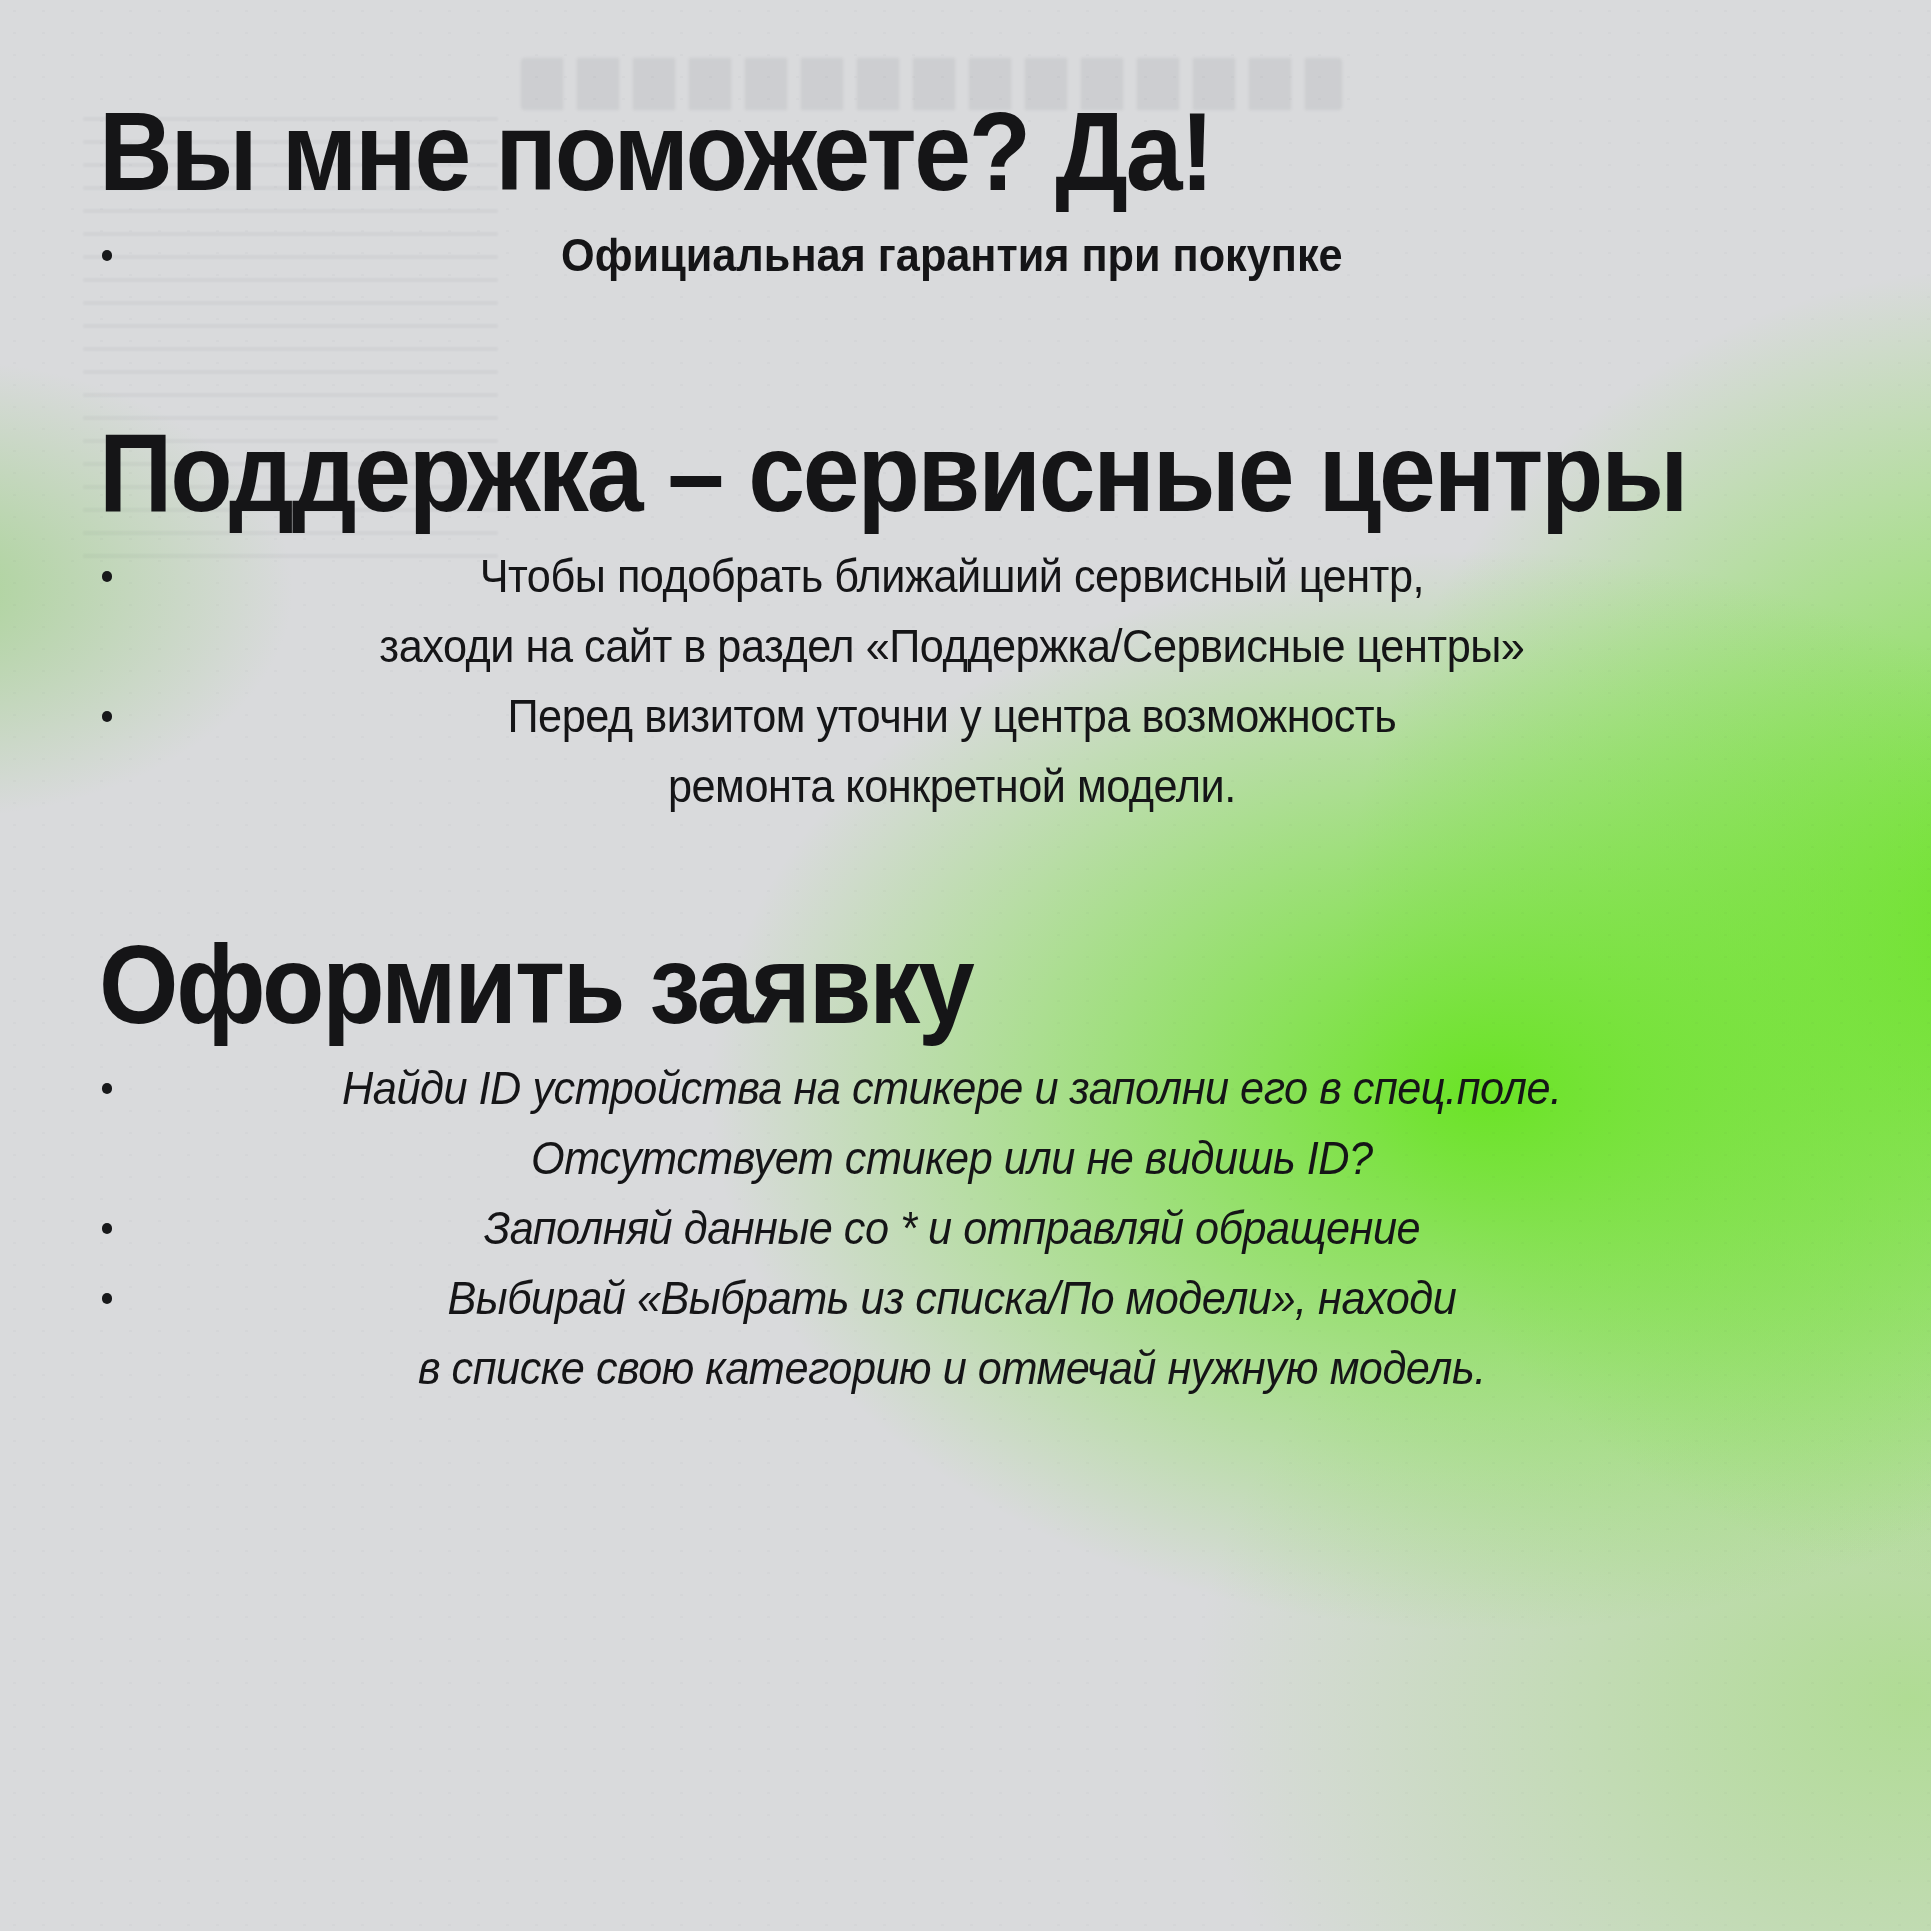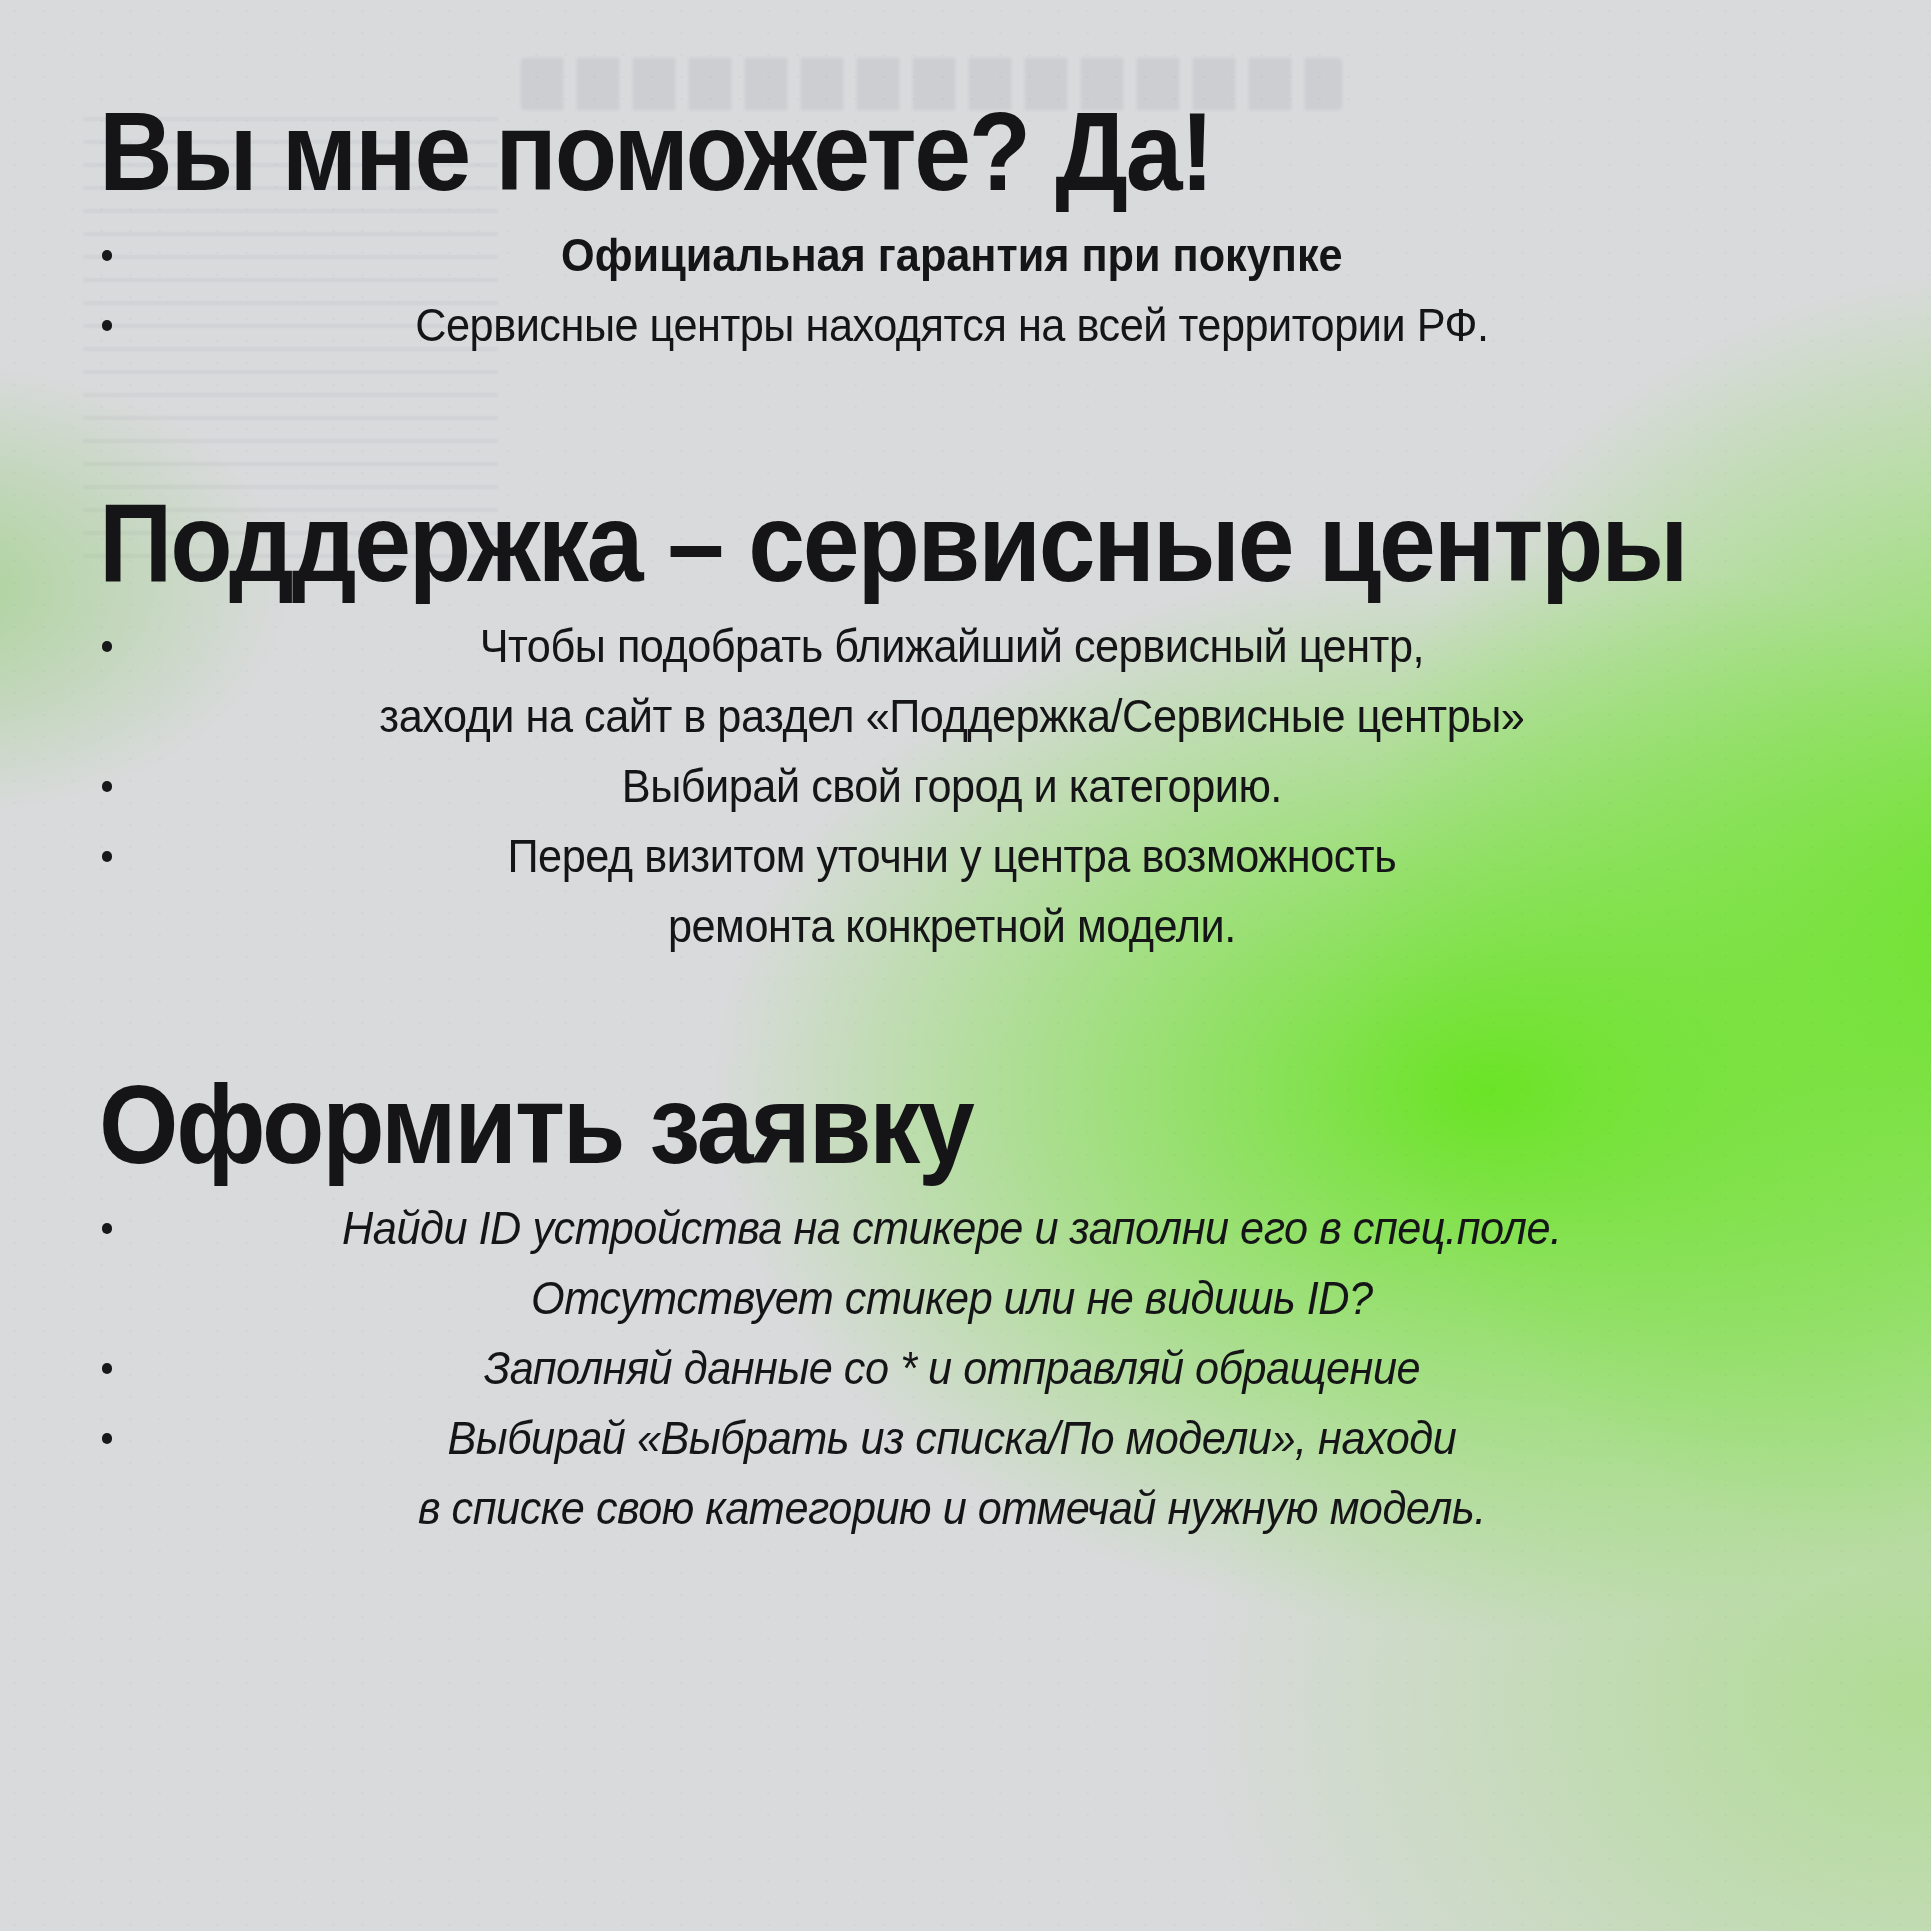--- a/index.html
+++ b/index.html
@@ -111,37 +111,29 @@
 
   <div class="content">
 
     <h1 class="heading h1">Вы мне поможете? Да!</h1>
 
     <ul class="bullets list-1">
       <li class="bold">
         <span class="dot"></span>
         <div class="line">Официальная гарантия при покупке</div>
       </li>
-      <li>
-        <span class="dot"></span>
-        <div class="line">Сервисные центры находятся на всей территории РФ.</div>
-      </li>
     </ul>
 
     <h2 class="heading h2">Поддержка – сервисные центры</h2>
 
     <ul class="bullets list-2">
       <li>
         <span class="dot"></span>
         <div class="line">Чтобы подобрать ближайший сервисный центр,</div>
         <div class="line">заходи на сайт в раздел «Поддержка/Сервисные центры»</div>
-      </li>
-      <li>
-        <span class="dot"></span>
-        <div class="line">Выбирай свой город и категорию.</div>
       </li>
       <li>
         <span class="dot"></span>
         <div class="line">Перед визитом уточни у центра возможность</div>
         <div class="line">ремонта конкретной модели.</div>
       </li>
     </ul>
 
     <h2 class="heading h3">Оформить заявку</h2>
 

